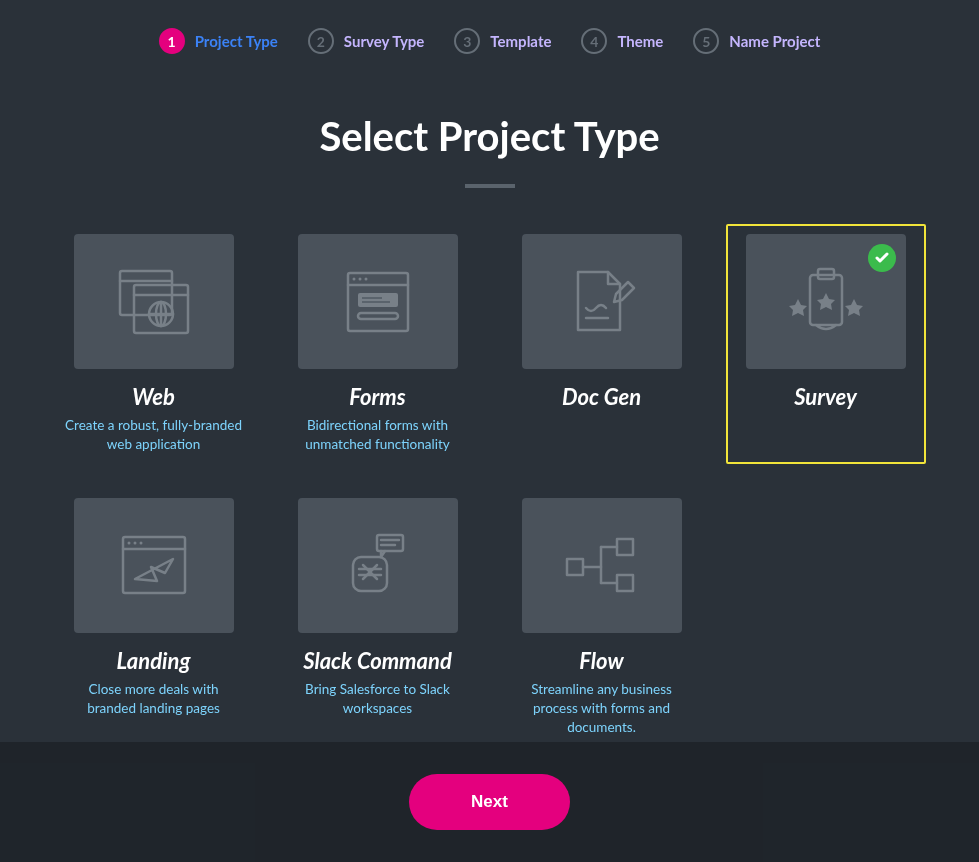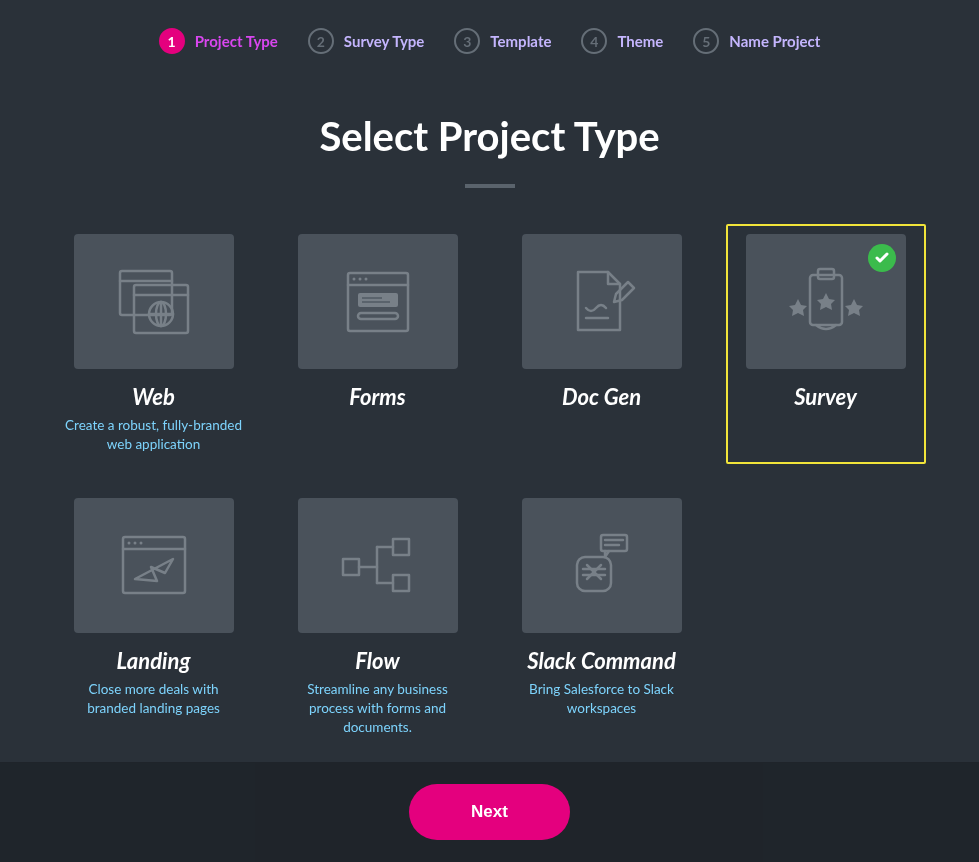--- a/index.html
+++ b/index.html
@@ -39,21 +39,21 @@
   .step.active .step-circle {
     background: #e4007e;
     border-color: #e4007e;
     color: #fff;
   }
   .step-label {
     font-size: 15px;
     font-weight: 700;
     color: #c4b5fd;
   }
-  .step.active .step-label { color: #d946ef; }
+  .step.active .step-label { color: #3b82f6; }
 
   .heading {
     text-align: center;
     font-size: 40px;
     font-weight: 700;
     margin-top: 58px;
     color: #fff;
   }
   .divider {
     width: 50px;
@@ -127,21 +127,21 @@
     text-align: center;
     margin-top: 6px;
     line-height: 1.4;
   }
 
   .footer {
     position: absolute;
     bottom: 0;
     left: 0;
     right: 0;
-    height: 100px;
+    height: 120px;
     background: rgba(0,0,0,0.25);
     display: flex;
     align-items: center;
     justify-content: center;
   }
   .next-btn {
     background: #e4007e;
     color: #fff;
     border: none;
     font-size: 17px;
@@ -207,20 +207,21 @@
         <circle cx="14" cy="12" r="1.5" fill="#788088" stroke="none"></circle>
         <circle cx="20" cy="12" r="1.5" fill="#788088" stroke="none"></circle>
         <circle cx="26" cy="12" r="1.5" fill="#788088" stroke="none"></circle>
         <rect x="18" y="26" width="40" height="14" rx="2" fill="#788088" stroke="none"></rect>
         <rect x="22" y="30" width="20" height="2" fill="#5a636c" stroke="none"></rect>
         <rect x="22" y="34" width="28" height="2" fill="#5a636c" stroke="none"></rect>
         <rect x="18" y="46" width="40" height="6" rx="3"></rect>
       </svg>
     </div>
     <div class="card-title">Forms</div>
+    <div class="card-desc">Bidirectional forms with unmatched functionality</div>
   </div>
 
   <div class="card">
     <div class="icon-box">
       <svg width="75" height="75" viewBox="0 0 75 75">
         <path d="M14 8 h30 l12 12 v46 h-42 z"></path>
         <path d="M44 8 v12 h12"></path>
         <path d="M22 44 q5 6 10 0 t10 0" fill="none"></path>
         <line x1="22" y1="54" x2="44" y2="54"></line>
         <path d="M52 30 l12 -12 l6 6 l-12 12 l-8 2 z"></path>
@@ -256,52 +257,52 @@
         <circle cx="14" cy="14" r="1.5" fill="#788088" stroke="none"></circle>
         <circle cx="20" cy="14" r="1.5" fill="#788088" stroke="none"></circle>
         <circle cx="26" cy="14" r="1.5" fill="#788088" stroke="none"></circle>
         <path d="M20 50 l38 -20 l-8 14 l-14 -6 l6 14 z"></path>
       </svg>
     </div>
     <div class="card-title">Landing</div>
     <div class="card-desc">Close more deals with branded landing pages</div>
   </div>
 
-
-  <div class="card">
-    <div class="icon-box">
-      <svg width="82" height="72" viewBox="0 0 82 72">
-        <rect x="6" y="30" width="16" height="16"></rect>
-        <rect x="56" y="10" width="16" height="16"></rect>
-        <rect x="56" y="46" width="16" height="16"></rect>
-        <line x1="22" y1="38" x2="40" y2="38"></line>
-        <line x1="40" y1="18" x2="40" y2="54"></line>
-        <line x1="40" y1="18" x2="56" y2="18"></line>
-        <line x1="40" y1="54" x2="56" y2="54"></line>
-      </svg>
-    </div>
-    <div class="card-title">Flow</div>
-    <div class="card-desc">Streamline any business process with forms and documents.</div>
-  </div>
 
   <div class="card">
     <div class="icon-box">
       <svg width="78" height="72" viewBox="0 0 78 72">
         <rect x="38" y="6" width="26" height="16" rx="2"></rect>
         <path d="M46 22 l-4 6 l0 -6"></path>
         <line x1="42" y1="11" x2="60" y2="11"></line>
         <line x1="42" y1="16" x2="56" y2="16"></line>
         <rect x="14" y="28" width="34" height="34" rx="8"></rect>
         <line x1="24" y1="36" x2="38" y2="50"></line>
         <line x1="38" y1="36" x2="24" y2="50"></line>
         <line x1="20" y1="40" x2="42" y2="40"></line>
         <line x1="20" y1="46" x2="42" y2="46"></line>
       </svg>
     </div>
     <div class="card-title">Slack Command</div>
     <div class="card-desc">Bring Salesforce to Slack workspaces</div>
   </div>
 
+  <div class="card">
+    <div class="icon-box">
+      <svg width="82" height="72" viewBox="0 0 82 72">
+        <rect x="6" y="30" width="16" height="16"></rect>
+        <rect x="56" y="10" width="16" height="16"></rect>
+        <rect x="56" y="46" width="16" height="16"></rect>
+        <line x1="22" y1="38" x2="40" y2="38"></line>
+        <line x1="40" y1="18" x2="40" y2="54"></line>
+        <line x1="40" y1="18" x2="56" y2="18"></line>
+        <line x1="40" y1="54" x2="56" y2="54"></line>
+      </svg>
+    </div>
+    <div class="card-title">Flow</div>
+    <div class="card-desc">Streamline any business process with forms and documents.</div>
+  </div>
+
 </div>
 
 <div class="footer">
   <button class="next-btn">Next</button>
 </div>
 
 </body></html>

